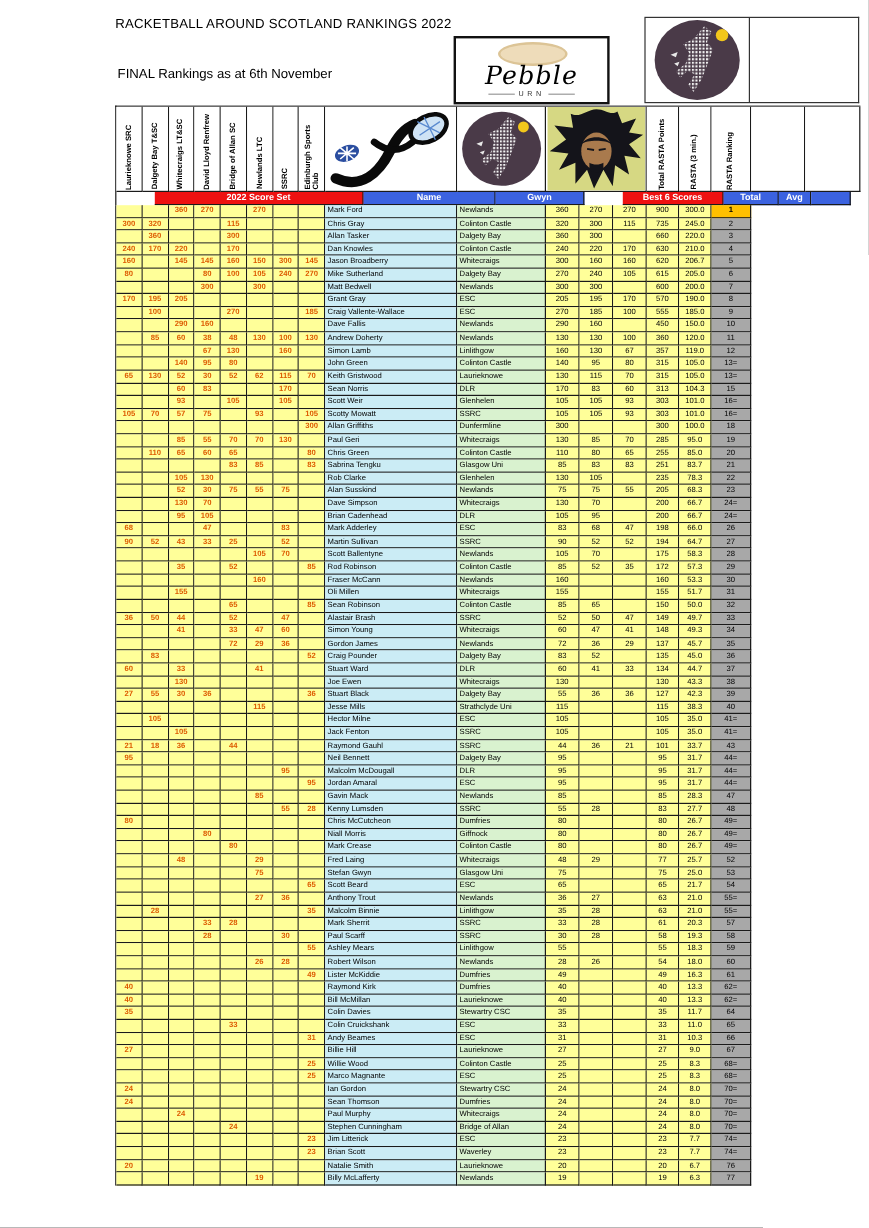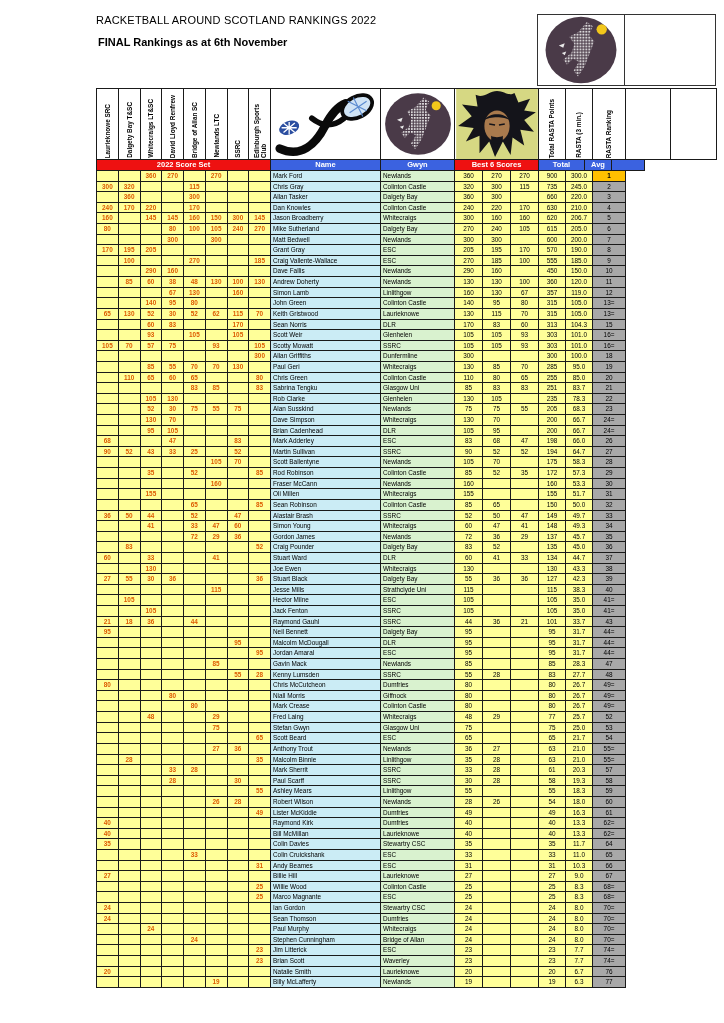--- a/index.html
+++ b/index.html
@@ -8,21 +8,21 @@
     --grid:#1a1a1a; --badge:#4a3a48; --dot:#f2c71b; --rastabg:#d6d883;
   }
   *{box-sizing:border-box; margin:0; padding:0;}
   html,body{background:#888;}
   .page{
     position:relative; width:724px; height:1023px; background:#ffffff;
     font-family:"Liberation Sans", sans-serif; color:#000; overflow:hidden;
     margin:0 auto;
   }
   .title{position:absolute; left:96px; top:14px; font-size:11px; font-weight:normal; letter-spacing:.2px;}
-  .subtitle{position:absolute; left:98px; top:36px; font-size:11px; font-weight:bold;}
+  .subtitle{position:absolute; left:98px; top:56px; font-size:11px; font-weight:normal;}
 
   
   .pebble-box{position:absolute; left:378px; top:30px; width:130px; height:57px;
     border:2px solid #111; background:#fff; z-index:3; text-align:center;}
   .pebble-oval{position:absolute; left:35px; top:3px; width:58px; height:20px;
     border-radius:50%; background:#eedcba; border:2px solid #dcc496;}
   .pebble-word{position:absolute; left:0; right:0; top:20px; font-family:"DejaVu Serif", serif;
     font-style:italic; font-size:21px; line-height:22px; letter-spacing:1px;}
   .pebble-urn{position:absolute; left:0; right:0; top:44px; font-size:6px; letter-spacing:3px; color:#333;}
   .pebble-urn:before,.pebble-urn:after{content:""; display:inline-block; width:22px; height:1px; background:#999; vertical-align:middle; margin:0 3px;}
@@ -40,21 +40,21 @@
   .hcell .vtxt{writing-mode:vertical-rl; transform:rotate(180deg); font-size:6.4px;
     font-weight:bold; line-height:1.1; padding:1px 0 1px 0; text-align:left; max-height:70px;}
   .hcell.img{align-items:center; padding:0;}
   .w-s{width:21.75px;} .w-name{width:110px;} .w-club{width:74px;} .w-best{width:84px;}
   .w-total{width:27px;} .w-avg{width:27px;} .w-rank{width:33px;} .w-x1{width:45px;} .w-x2{width:46px;}
 
   
   .subhead{position:absolute; left:96px; top:160px; height:11px; display:flex; border-left:1px solid var(--grid);}
   .sh{height:11px; font-size:7.5px; font-weight:bold; color:#fff; text-align:center; line-height:10px;
      border-right:1px solid var(--grid); border-bottom:1px solid var(--grid);}
-  .sh.red{background:var(--red);} .sh.blue{background:var(--blue);}
+  .sh.red{background:var(--red);margin-left:32px;} .sh.blue{background:var(--blue);}
 
   
   .tbody{position:absolute; left:96px; top:171px; border-left:1px solid var(--grid);}
   .row{display:flex; height:10.617px;}
   .c{border-right:1px solid var(--grid); border-bottom:1px solid var(--grid); height:100%;
      font-size:6.4px; line-height:9.6px; overflow:hidden; white-space:nowrap;}
   .c.score{width:21.75px; background:var(--yellow); color:var(--scoretxt); font-weight:bold; text-align:center;}
   .c.name{width:110px; background:var(--cyan); padding-left:2px;}
   .c.club{width:74px; background:var(--green); padding-left:2px;}
   .c.best{width:28px; background:var(--yellow); text-align:center;}
@@ -66,20 +66,25 @@
   svg{display:block;}
 </style>
 </head>
 <body>
 
 <div class="page">
 
   <div class="title">RACKETBALL AROUND SCOTLAND RANKINGS 2022</div>
   <div class="subtitle">FINAL Rankings as at 6th November</div>
 
+  <div class="pebble-box">
+    <div class="pebble-oval"></div>
+    <div class="pebble-word">Pebble</div>
+    <div class="pebble-urn">URN</div>
+  </div>
 
   <div class="topcells">
     <div class="topcell badge">
       <svg width="74" height="68" viewBox="0 0 100 92">
         <defs>
           <pattern id="dots1" width="4" height="4" patternUnits="userSpaceOnUse">
             <rect width="4" height="4" fill="#4a3a48"></rect>
               <rect width="2.4" height="2.4" fill="#f2f2f2"></rect>
           </pattern>
         </defs>

